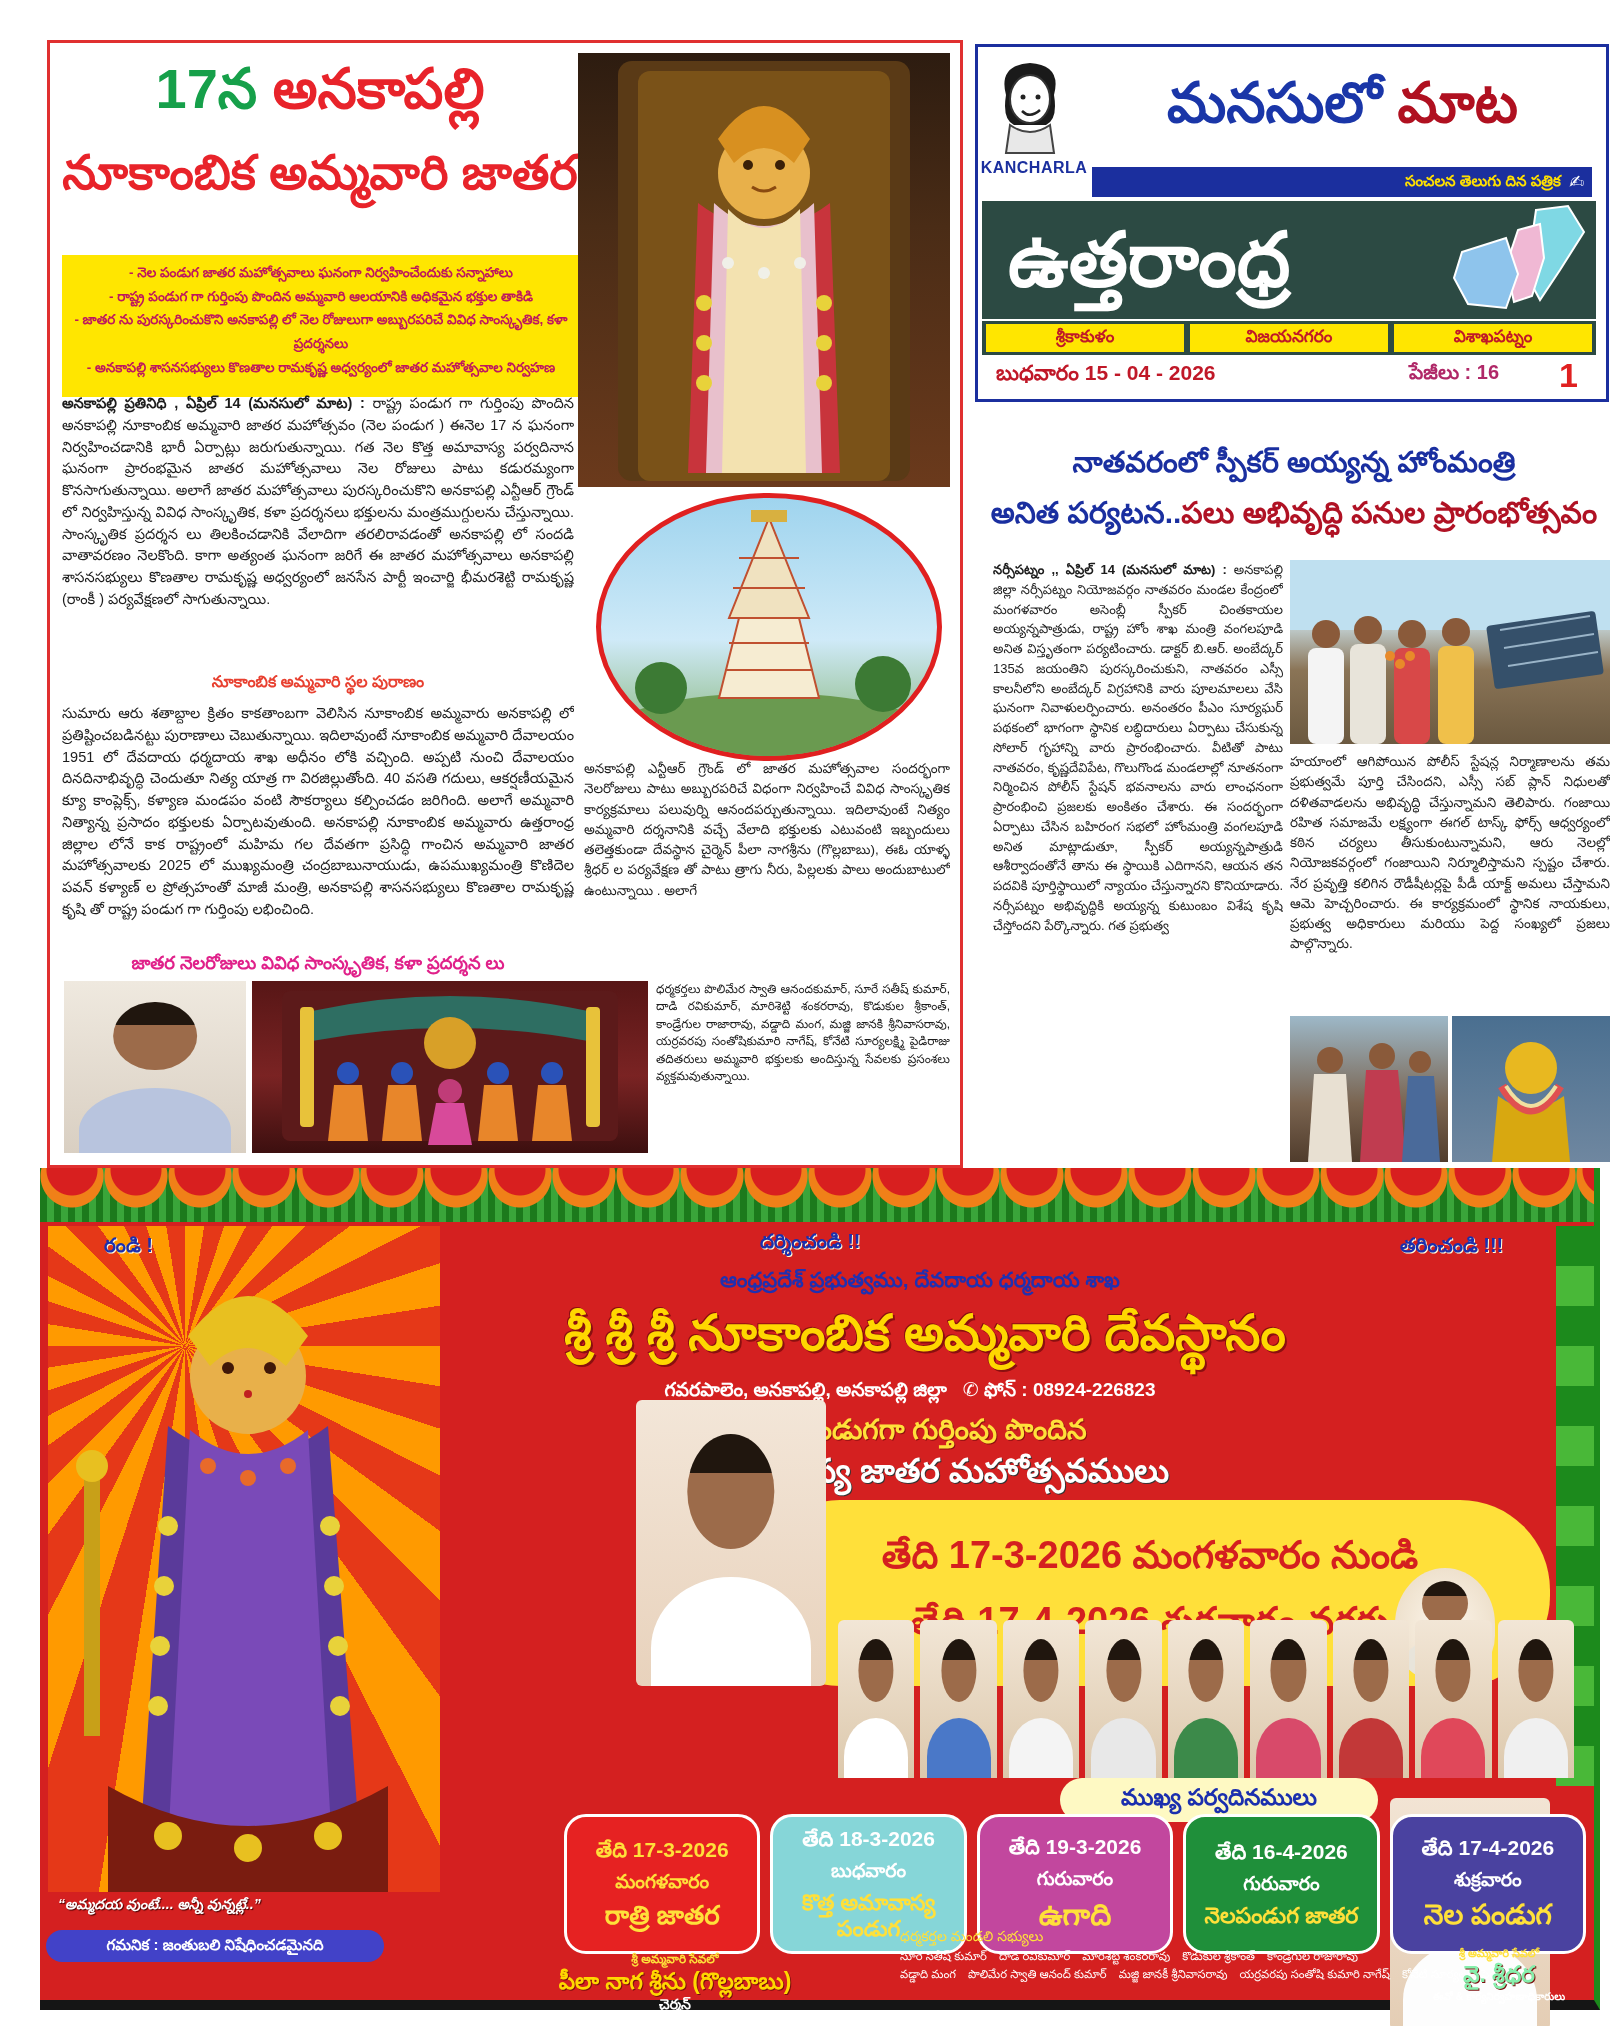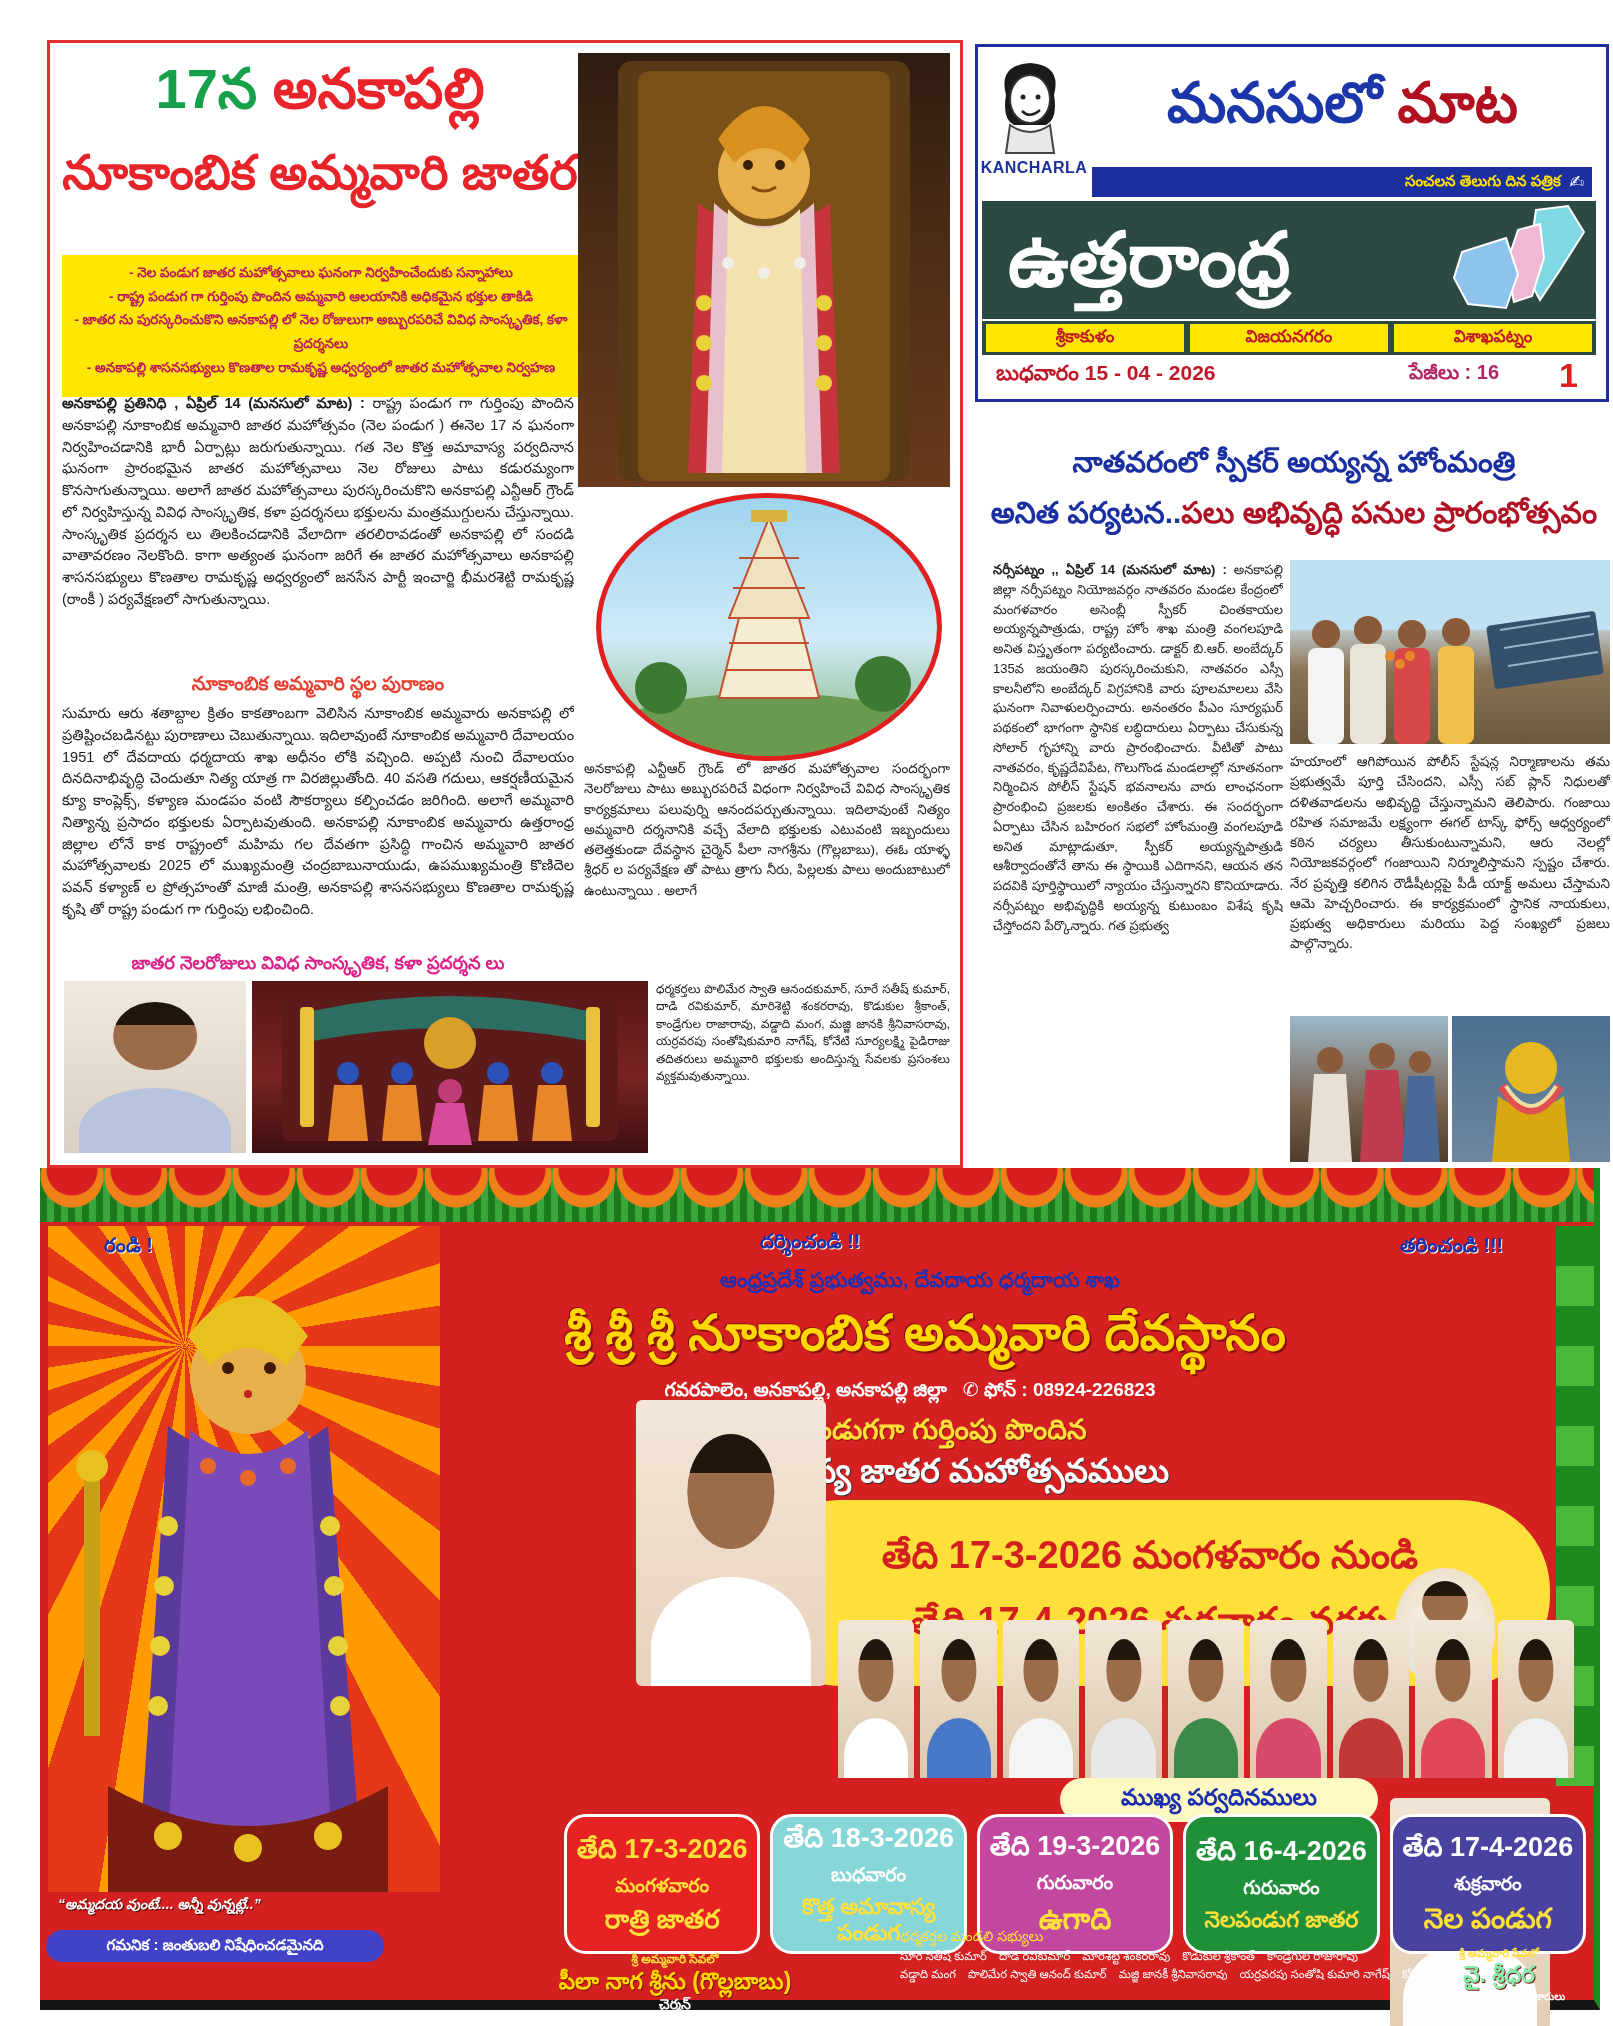--- a/index.html
+++ b/index.html
@@ -12,21 +12,21 @@
 
   
   .left-box{left:47px;top:40px;width:910px;height:1122px;border:3px solid #e03030;background:#fff;}
   .hl1{left:10px;top:10px;width:520px;font-size:56px;font-weight:bold;line-height:1.3;}
   .hl1 .grn{color:#16a04a;margin-top:20px;}
   .hl1 .red{color:#e8232a;}
   .hl2{left:10px;top:96px;width:520px;font-size:48px;font-weight:bold;color:#e8232a;line-height:1.4;}
   .bullets{left:12px;top:212px;width:506px;height:130px;background:#ffe600;padding:6px;color:#be185d;font-weight:bold;font-size:13.5px;line-height:1.75;text-align:center;}
   .body-txt{font-size:14.5px;line-height:1.5;color:#1c1c1c;}
   .b1{left:12px;top:350px;width:512px;height:276px;}
-  .sh1{left:12px;top:630px;width:512px;color:#e84030;font-weight:bold;font-size:19px;}
+  .sh1{left:12px;top:630px;width:512px;color:#e84030;font-weight:bold;font-size:16px;}
   .b2{left:12px;top:660px;width:512px;height:244px;}
   .sh2{left:12px;top:910px;width:512px;color:#e0218a;font-weight:bold;font-size:18px;}
   .b3{left:534px;top:716px;width:366px;height:216px;font-size:13.5px;}
   .b4{left:606px;top:938px;width:294px;height:172px;font-size:12px;line-height:1.45;}
 
   .photo{position:absolute;overflow:hidden;}
   .deity-photo{left:528px;top:10px;width:372px;height:434px;background:linear-gradient(180deg,#2d1c10 0%,#4a2c16 40%,#6b3a1c 100%);}
   .temple-oval{left:546px;top:450px;width:336px;height:258px;border:5px solid #e02020;border-radius:50%;background:linear-gradient(180deg,#9fd4ee 0%,#cfeaf8 55%,#7fb06a 100%);}
   .portrait{left:14px;top:938px;width:182px;height:172px;background:linear-gradient(180deg,#efe9df,#d9cfc2);}
   .dance{left:202px;top:938px;width:396px;height:172px;background:linear-gradient(180deg,#571616 0%,#7a2323 55%,#3c0f0f 100%);}
@@ -78,21 +78,21 @@
   .datepill{left:710px;top:332px;width:800px;height:186px;background:#ffe03a;border-radius:90px;text-align:center;color:#d41f1f;font-weight:bold;font-size:38px;display:flex;flex-direction:column;justify-content:center;gap:14px;}
   .cbn{left:596px;top:232px;width:190px;height:286px;--shirt:#fff;background:linear-gradient(#f3e6d8,#e8d2bc);border-radius:6px;}
   .modi{left:1355px;top:114px;width:100px;height:112px;--shirt:#e8e4da;background:radial-gradient(#fdf6ec,#e8d8c0);border-radius:50% 50% 40% 40%;}
   .pawan{left:1350px;top:232px;width:160px;height:232px;--shirt:#fdfdfd;background:linear-gradient(#f2e4d4,#e4cdb4);border-radius:6px;}
   .cane{left:1516px;top:58px;width:38px;height:560px;background:repeating-linear-gradient(180deg,#1c8a1c 0 40px,#49b838 40px 80px);}
   .headrow{left:798px;top:452px;width:736px;height:158px;display:flex;gap:6px;}
   .headrow .person{flex:1;background:linear-gradient(#f2e6d6,#dcc8ac);border-radius:6px 6px 0 0;}
   .keypill{left:1020px;top:610px;width:318px;height:44px;background:#fef9c3;border-radius:22px;color:#1b2fae;font-weight:bold;font-size:23px;display:flex;align-items:center;justify-content:center;}
   .boxrow{left:524px;top:646px;width:1022px;height:140px;display:flex;gap:10px;}
   .daybox{flex:1;border:3px solid #fff;border-radius:22px;text-align:center;color:#fff;font-weight:bold;display:flex;flex-direction:column;justify-content:center;gap:4px;}
-  .daybox .dt{font-size:27px;}
+  .daybox .dt{font-size:21px;}
   .daybox .dy{font-size:19px;}
   .daybox .ev{font-size:22px;color:#ffe03a;line-height:1.15;}
   .quote{left:18px;top:728px;width:350px;color:#fff;font-style:italic;font-size:14px;font-weight:bold;text-shadow:1px 1px 1px #400;}
   .notice{left:6px;top:762px;width:338px;height:32px;background:#4242c8;border-radius:16px;color:#fff;font-weight:bold;font-size:15px;display:flex;align-items:center;justify-content:center;}
   .chair{left:470px;top:784px;width:330px;text-align:center;line-height:1.25;}
   .chair .pre{color:#ffe03a;font-size:12px;font-weight:bold;}
   .chair .nm{color:#ffd700;font-size:23px;font-weight:bold;text-shadow:1px 1px 0 #7a0c0c;}
   .chair .tl{color:#fff;font-size:14px;font-weight:bold;}
   .trust{left:812px;top:758px;width:540px;color:#fff;font-size:11.5px;font-weight:normal;line-height:1.55;margin-left:48px;}
   .trust .hdr{color:#ffe03a;font-size:14px;}

